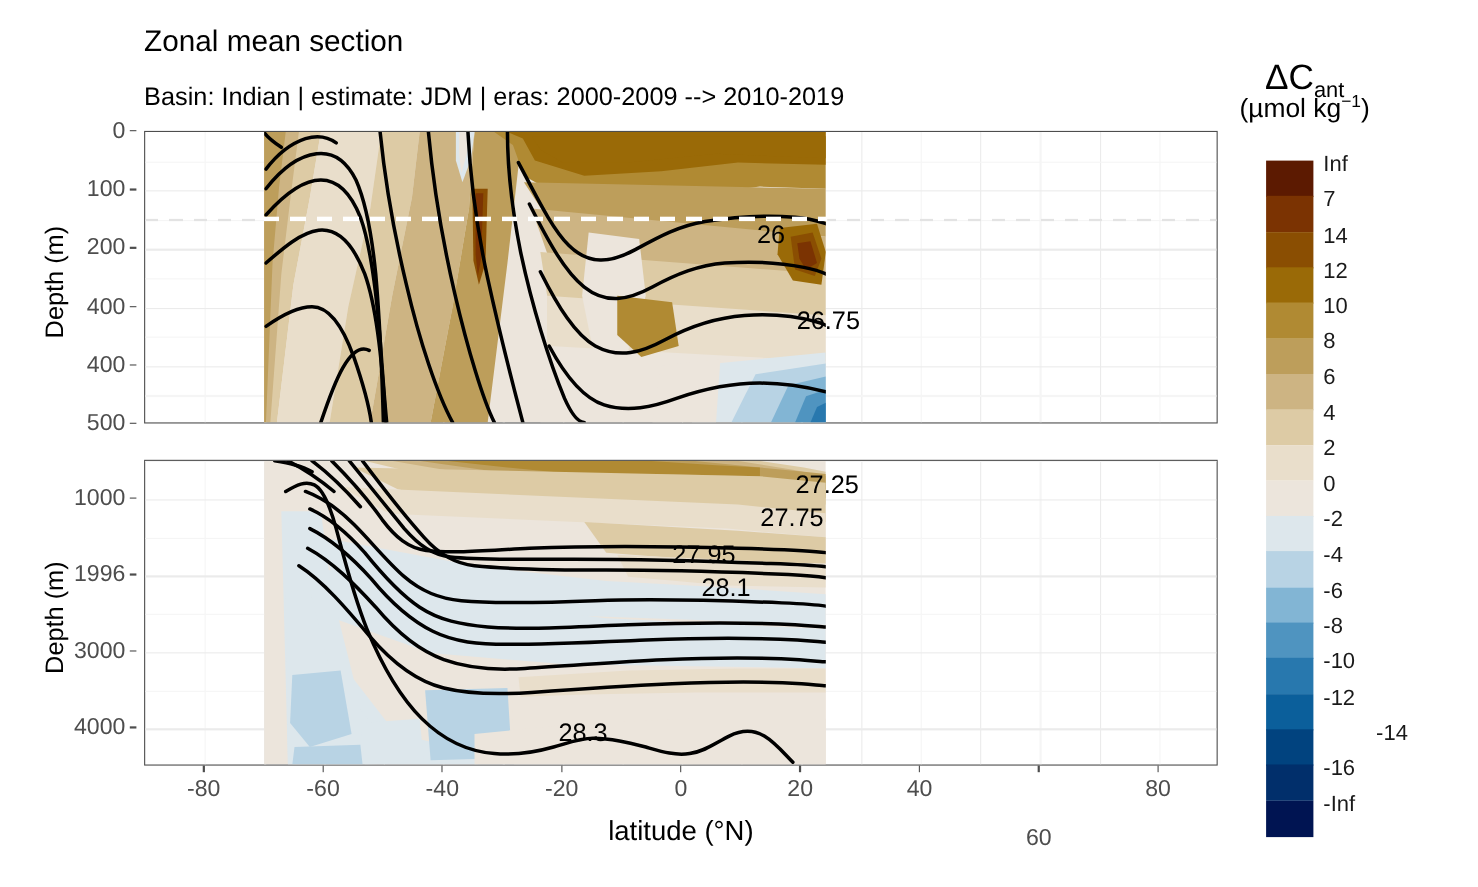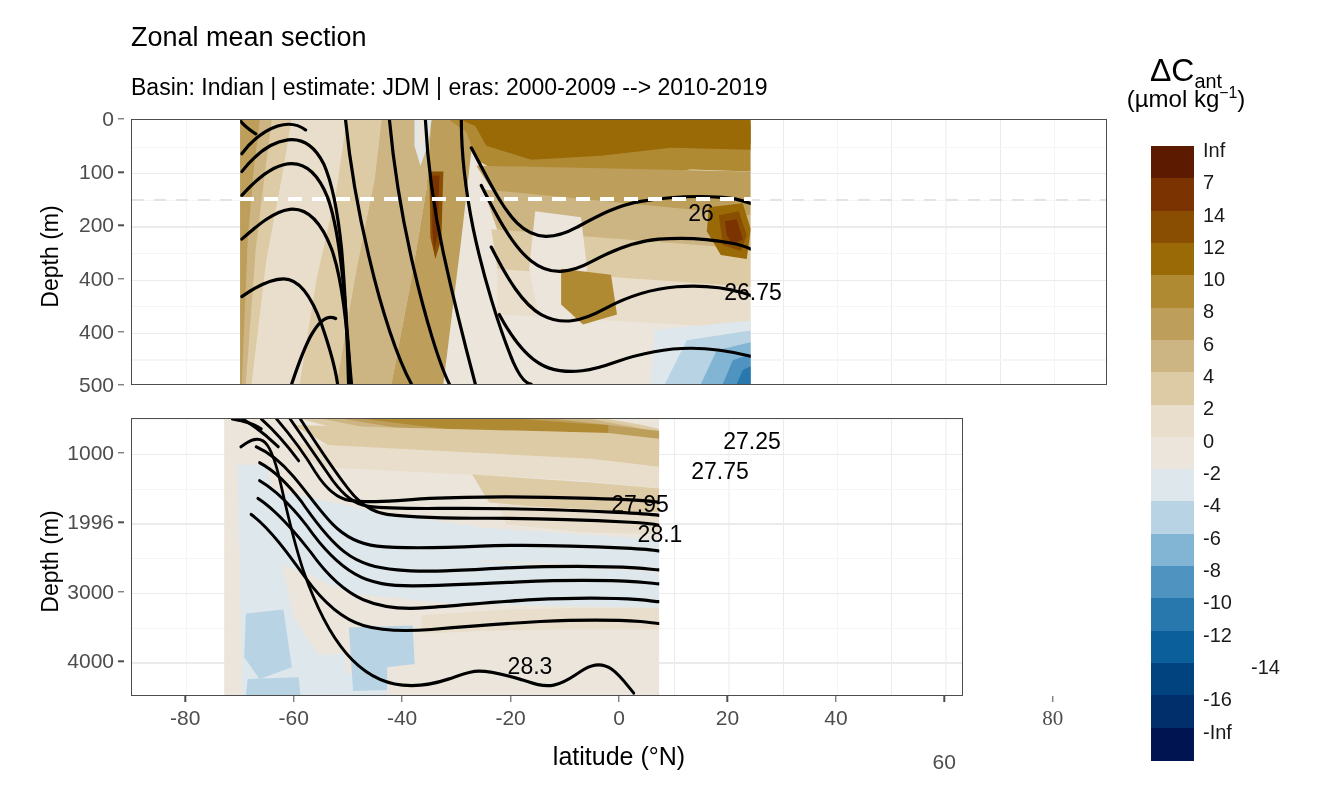--- a/index.html
+++ b/index.html
@@ -6,21 +6,21 @@
   body{width:1344px;height:806px;position:relative;overflow:hidden;
        font-family:"Liberation Sans","DejaVu Sans",sans-serif;color:#000;}
 
   
   #title{position:absolute;left:131px;top:22px;font-size:27px;color:#000;letter-spacing:0px;}
   #subtitle{position:absolute;left:131px;top:74px;font-size:23px;color:#000;}
 
   
   .panel{position:absolute;background:#ffffff;border:1.4px solid #4d4d4d;box-sizing:border-box;overflow:hidden;}
   #panel-top{left:131px;top:119px;width:976px;height:266px;}
-  #panel-bottom{left:131px;top:418px;width:832px;height:278px;}
+  #panel-bottom{left:131px;top:418px;width:976px;height:278px;}
   .plotsurface{position:absolute;inset:0;overflow:hidden;}
 
   .grid-major{position:absolute;background:#ebebeb;}
   .grid-minor{position:absolute;background:#f5f5f5;}
   .vline{width:1.3px;top:0;bottom:0;}
   .hline{height:1.3px;left:0;right:0;}
 
   .dashline{position:absolute;left:0;right:0;height:2px;
     background:repeating-linear-gradient(to right,#e3e3e3 0 12px,transparent 12px 22px);}
   .dashline-white{position:absolute;height:4px;
@@ -314,21 +314,21 @@
   <div class="xtickmark" style="left:921.8px;top:0px;"></div>
 
   <div class="xtick" style="left:54.2px;top:10px;">-80</div>
   <div class="xtick" style="left:162.7px;top:10px;">-60</div>
   <div class="xtick" style="left:271.1px;top:10px;">-40</div>
   <div class="xtick" style="left:379.6px;top:10px;">-20</div>
   <div class="xtick" style="left:488.0px;top:10px;">0</div>
   <div class="xtick" style="left:596.4px;top:10px;">20</div>
   <div class="xtick" style="left:704.9px;top:10px;">40</div>
   <div class="xtick" style="left:813.3px;top:10px;margin-top:44px;">60</div>
-  <div class="xtick" style="left:921.8px;top:10px;font-family:Liberation Serif, serif;">80</div>
+  <div class="xtick" style="left:921.8px;top:10px;">80</div>
 </div>
 <div id="xlab">latitude (°N)</div>
 
 <div id="legend-title"><span>ΔC</span><sub style="font-size:0.62em;">ant</sub></div>
 <div id="legend-unit"><span>(µmol kg</span><sup style="font-size:0.66em;">−1</sup><span>)</span></div>
 
 <div id="colorbar">
     <div class="cbband" style="top: 0px; height: 32.9158px; background: rgb(92, 26, 1);"></div>
     <div class="cbband" style="top: 32.3158px; height: 32.9158px; background: rgb(123, 51, 2);"></div>
     <div class="cbband" style="top: 64.6316px; height: 32.9158px; background: rgb(138, 78, 2);"></div>

